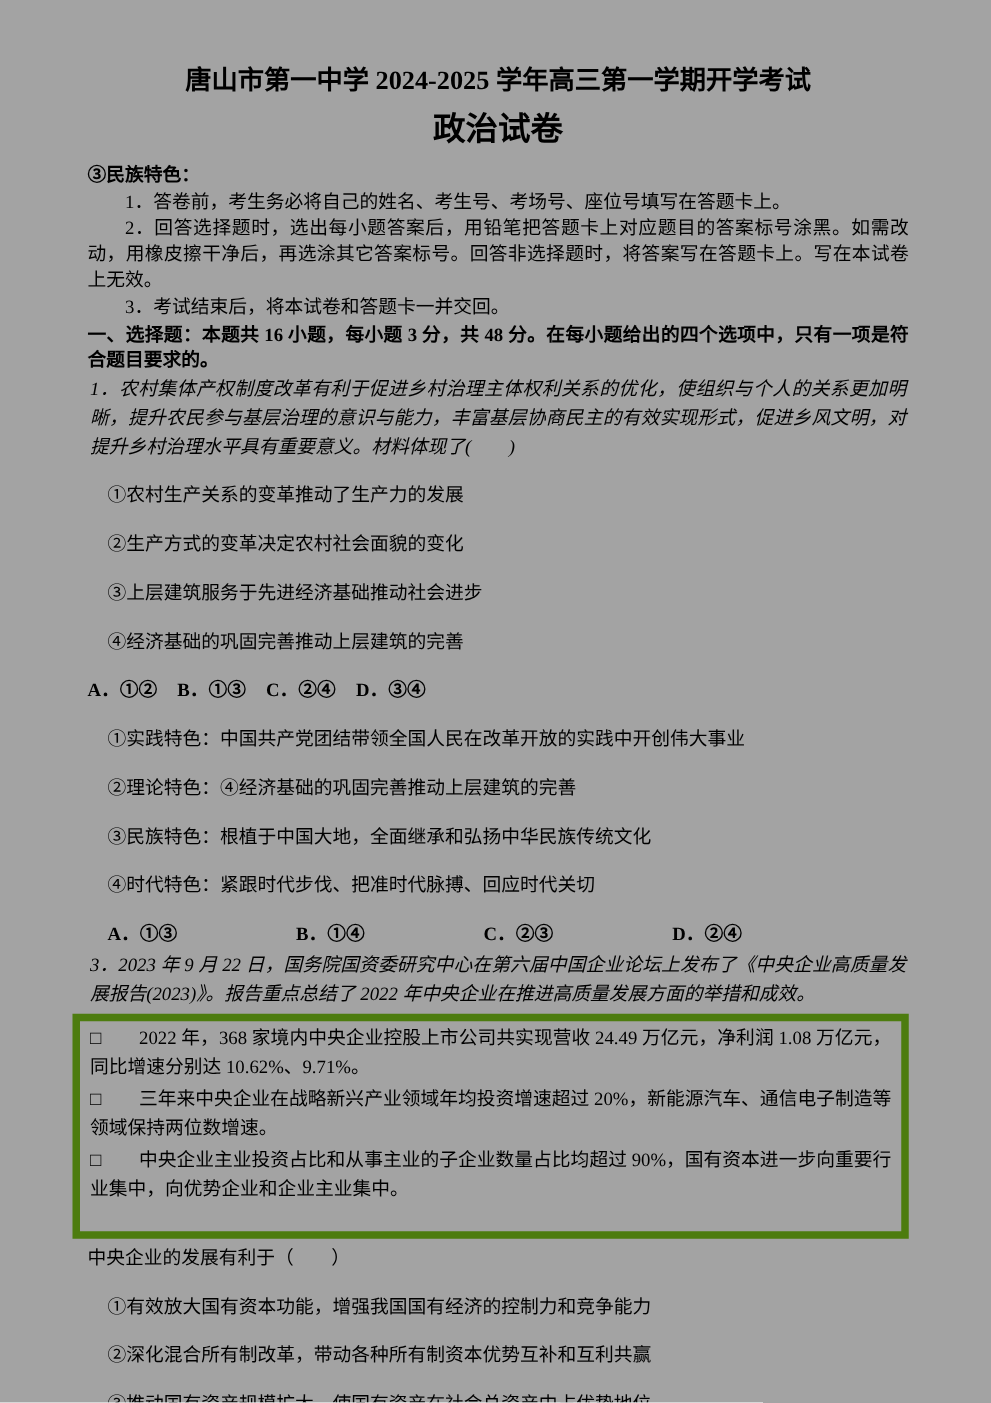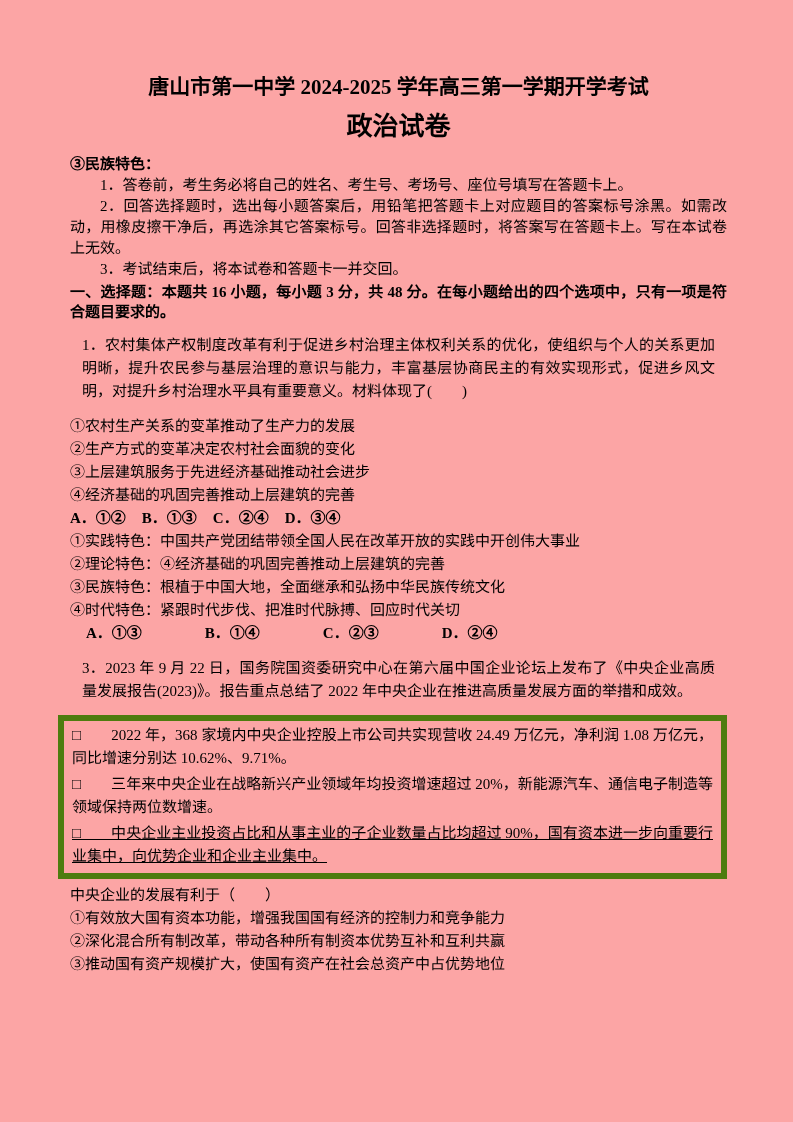--- a/index.html
+++ b/index.html
@@ -5,22 +5,22 @@
   html, body {
     margin: 0;
     padding: 0;
     background: #ffffff;
   }
   .page {
     position: relative;
     width: 793px;
     height: 1122px;
     box-sizing: border-box;
-    padding: 72px 66px 0 70px;
-    background: #fca5a5;
+    padding: 49px 66px 0 70px;
+    background: #a3a3a3;
     color: #000000;
     font-family: "Liberation Serif", "DejaVu Serif", serif;
     font-size: 15px;
     overflow: hidden;
   }
   .title-main {
     font-size: 21px;
     font-weight: bold;
     text-align: center;
     line-height: 30px;
@@ -45,55 +45,55 @@
     line-height: 21px;
     text-align: justify;
   }
   .section-heading {
     font-weight: bold;
     margin: 2px 0 0 0;
     line-height: 20px;
     text-align: justify;
   }
   .stem {
-    margin: 12px;
+    margin: 2px;
     line-height: 23px;
     text-align: justify;
+    font-style: italic;
   }
   .option {
-    margin: 0;
+    margin: 16px;
     line-height: 23px;
   }
   .choices-row {
     display: flex;
     gap: 16px;
     line-height: 23px;
     margin: 0;
     font-weight: bold;
   }
   .choices-row.wide {
     padding-left: 16px;
-    gap: 63px;
+    gap: 95px;
   }
   .choice {
     white-space: pre;
   }
   .info-box {
     border: 6px solid #4d7c0f;
     margin: 3px 0 4px -12px;
     padding: 3px 8px 5px 8px;
   }
   .box-item {
     margin: 0 0 3px 0;
     line-height: 23px;
     text-align: justify;
   }
   .box-item:last-child {
-    margin-bottom: 0;
-    text-decoration: underline;
+    margin-bottom: 16px;
   }
   .after-box {
     margin: 0;
     line-height: 24px;
   }
   .question {
     margin: 0;
   }
 </style>
 </head>

